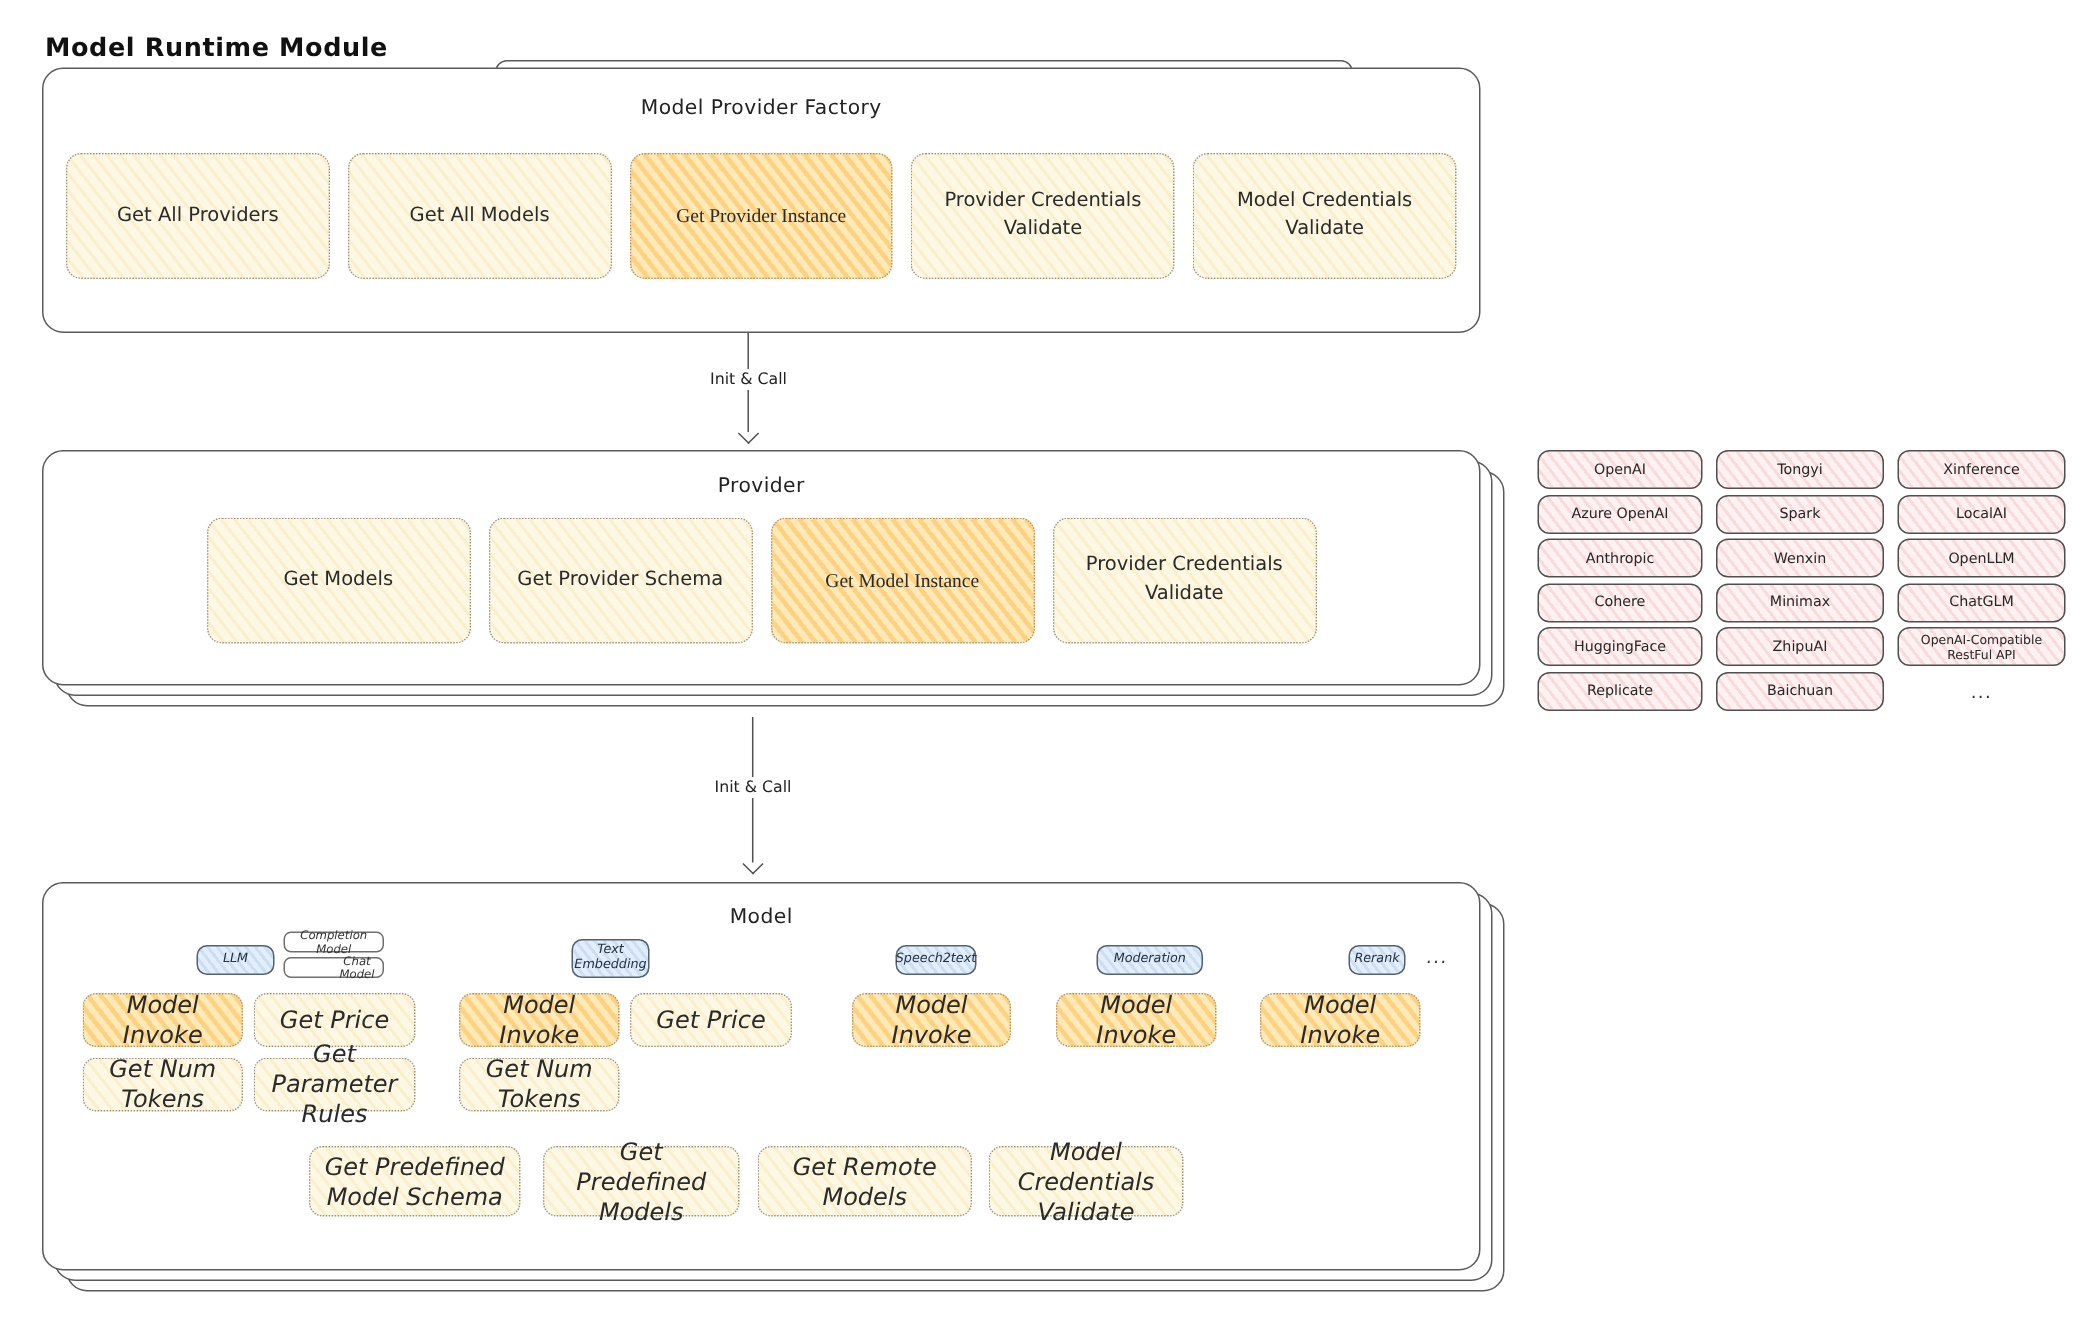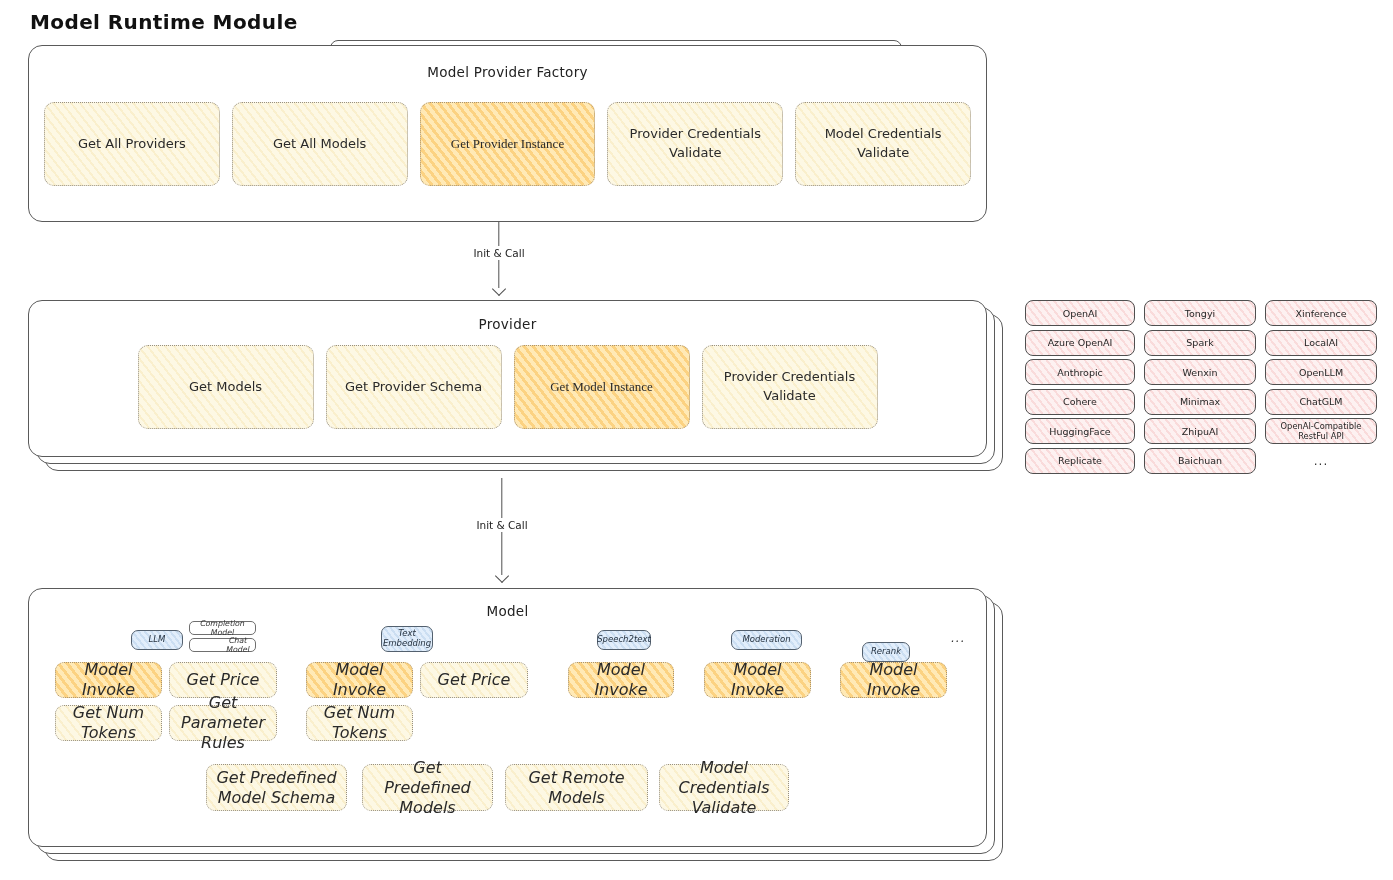--- a/index.html
+++ b/index.html
@@ -1,22 +1,22 @@
 <!DOCTYPE html>
 <html><head>
 <meta charset="utf-8">
 <style>
   html,body { margin:0; padding:0; background:#ffffff; }
   .canvas {
     position:relative; width:1393px; height:880px; background:#ffffff;
     font-family:"DejaVu Sans", sans-serif; color:#1e1e1e; overflow:hidden;
   }
   .page-title {
-    position:absolute; left:30px; top:10px;
-    font-size:20px; font-weight:bold; letter-spacing:.4px; color:#111;
+    position:absolute; left:30px; top:22px;
+    font-size:17px; font-weight:bold; letter-spacing:.4px; color:#111;
   }
 
   
   .section { position:absolute; }
   .layer {
     position:absolute; background:#fff; border:1.4px solid #5a5a5a; border-radius:14px;
   }
   .box-title { text-align:center; font-size:13.5px; color:#222; letter-spacing:.3px; }
 
   
@@ -120,21 +120,21 @@
     border-color:#a89473;
   }
 
   
   .tag-llm        { left:102px; top:41px; width:52px; height:20px; }
   .tag-completion { left:160px; top:32px; width:67px; height:14px; }
   .tag-chat       { left:160px; top:49px; width:67px; height:14px;padding-left:31px; }
   .tag-te         { left:352px; top:37px; width:52px; height:26px; }
   .tag-s2t        { left:568px; top:41px; width:54px; height:20px; }
   .tag-mod        { left:702px; top:41px; width:71px; height:20px; }
-  .tag-rerank     { left:833px; top:41px; width:48px; height:20px;margin-top:12px; }
+  .tag-rerank     { left:870px; top:41px; width:38px; height:20px; }
   .tag-more       { left:922px; top:42px; }
 
   .b-llm-invoke   { left:26px;  top:73px;  width:107px; height:36px; }
   .b-llm-price    { left:140px; top:73px;  width:108px; height:36px; }
   .b-llm-tokens   { left:26px;  top:116px; width:107px; height:36px; }
   .b-llm-rules    { left:140px; top:116px; width:108px; height:36px; }
   .b-te-invoke    { left:277px; top:73px;  width:107px; height:36px; }
   .b-te-price     { left:391px; top:73px;  width:108px; height:36px; }
   .b-te-tokens    { left:277px; top:116px; width:107px; height:36px; }
   .b-s2t-invoke   { left:539px; top:73px;  width:106px; height:36px; }

